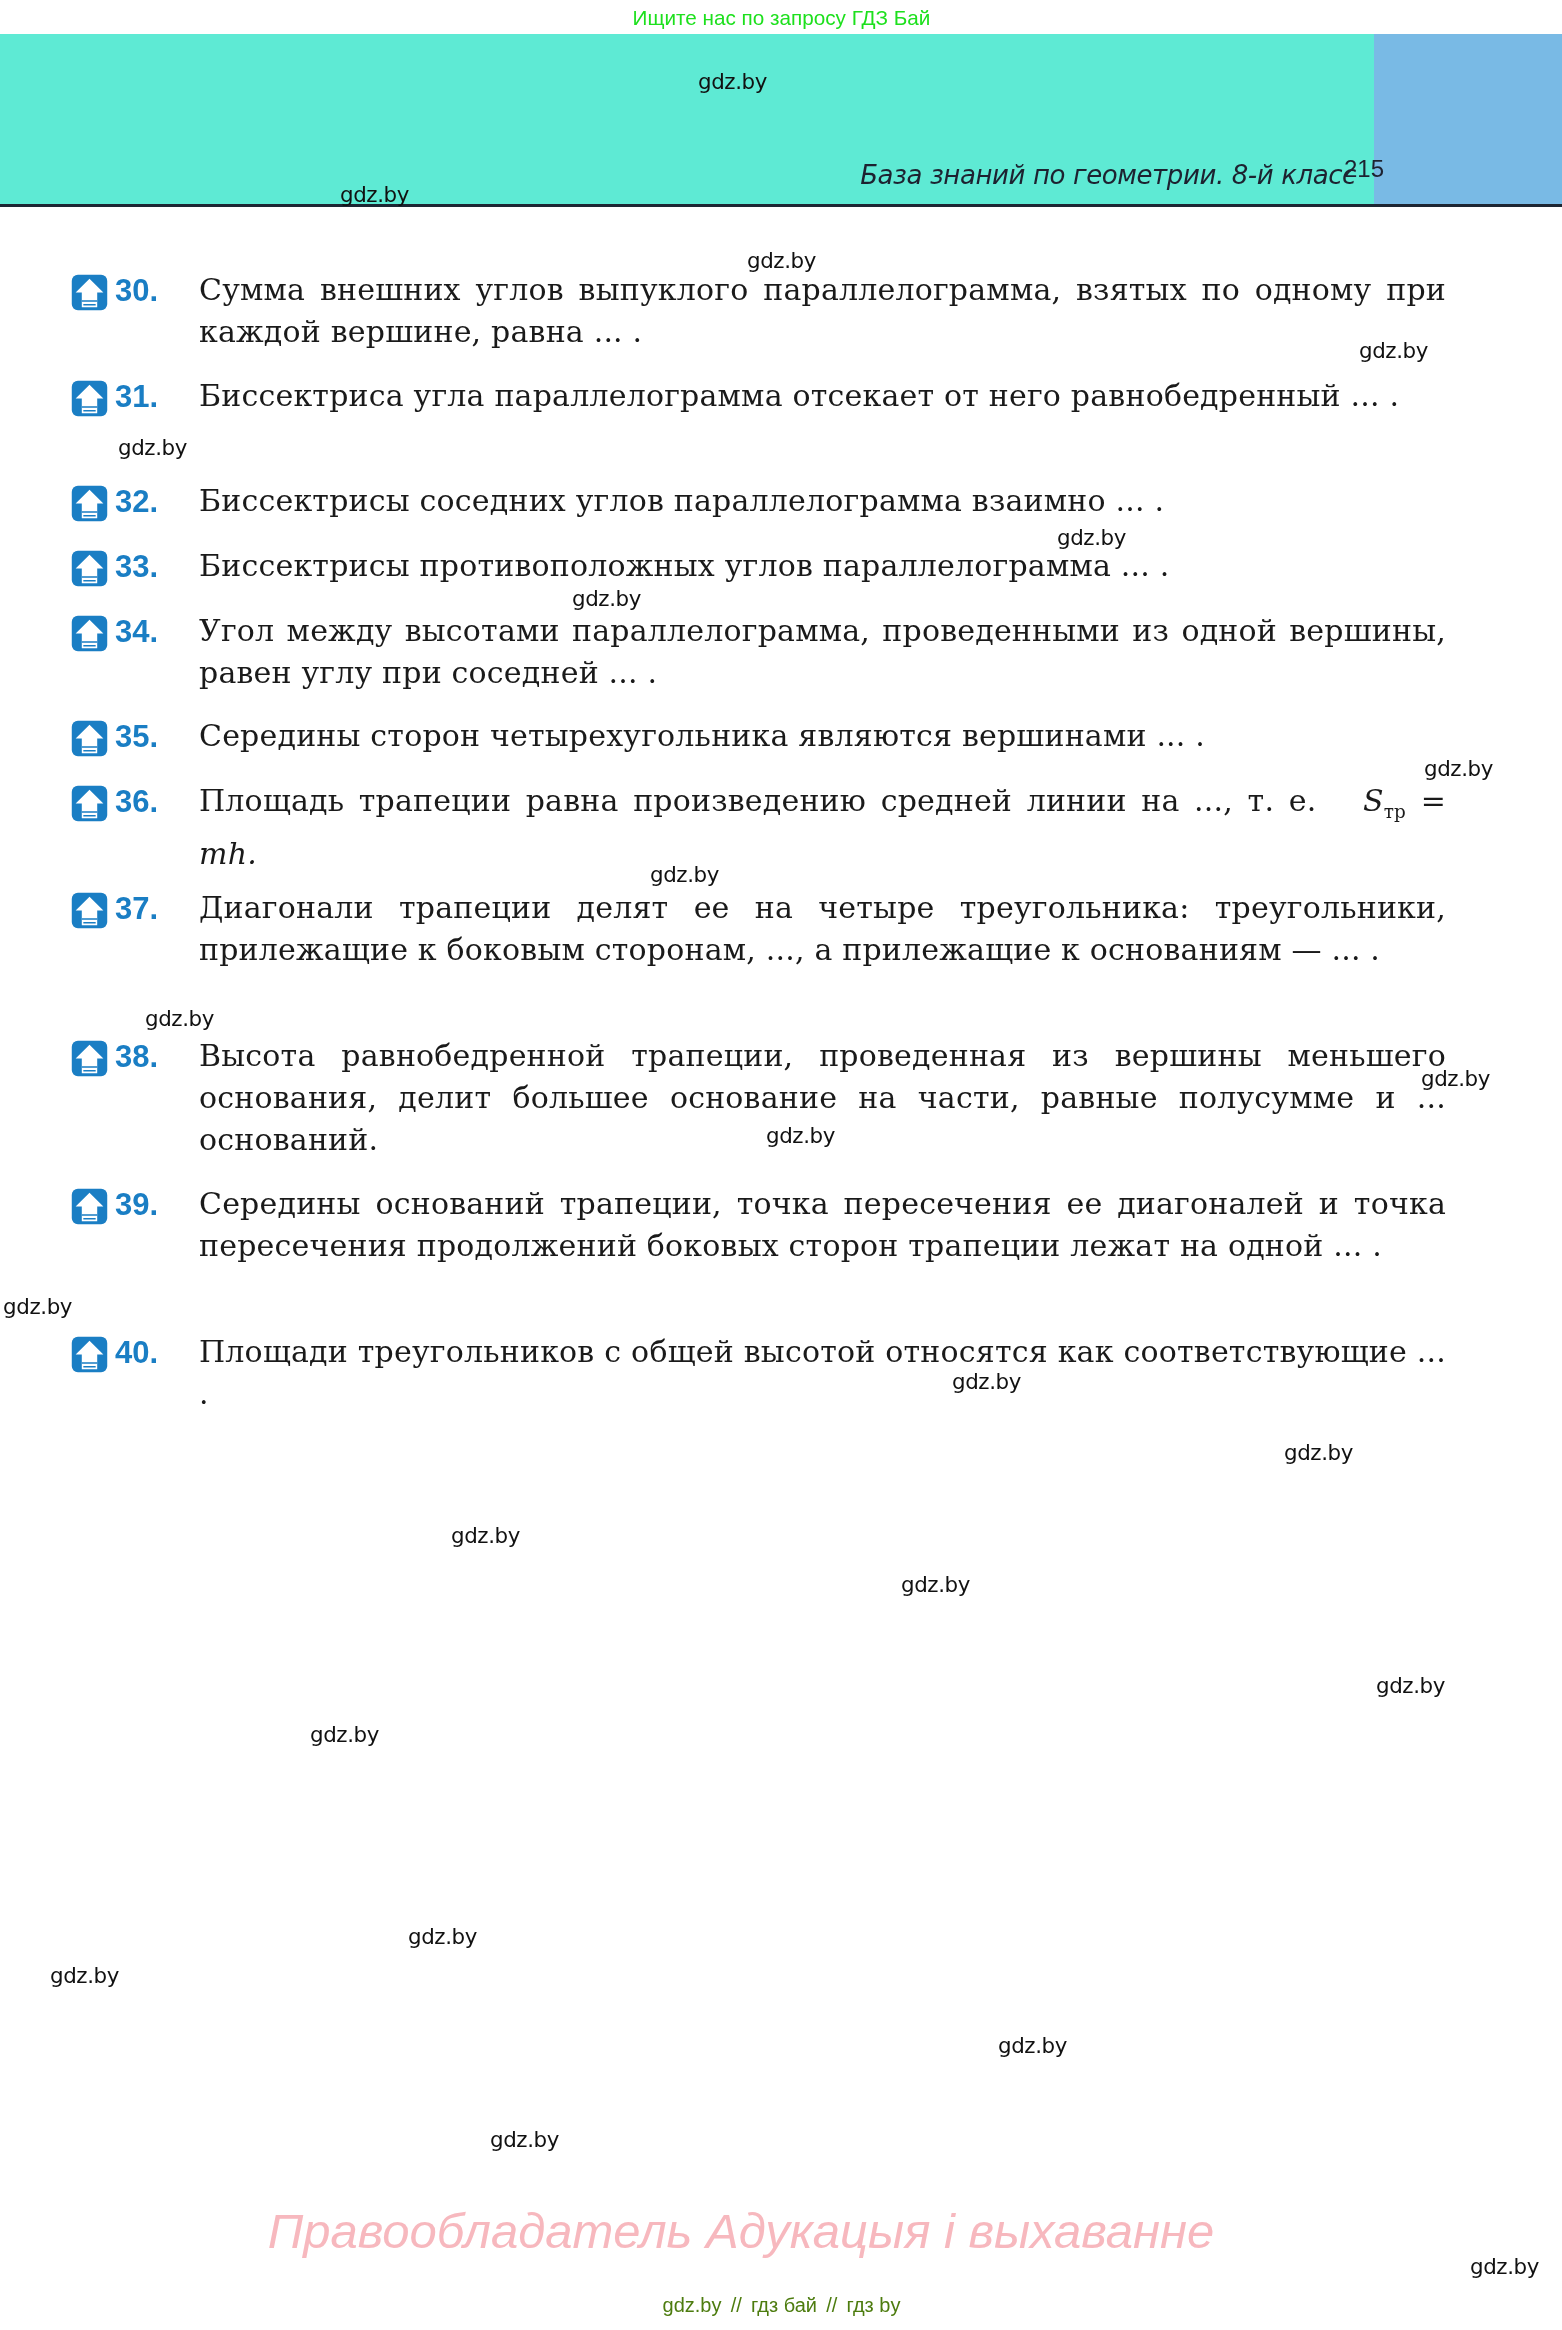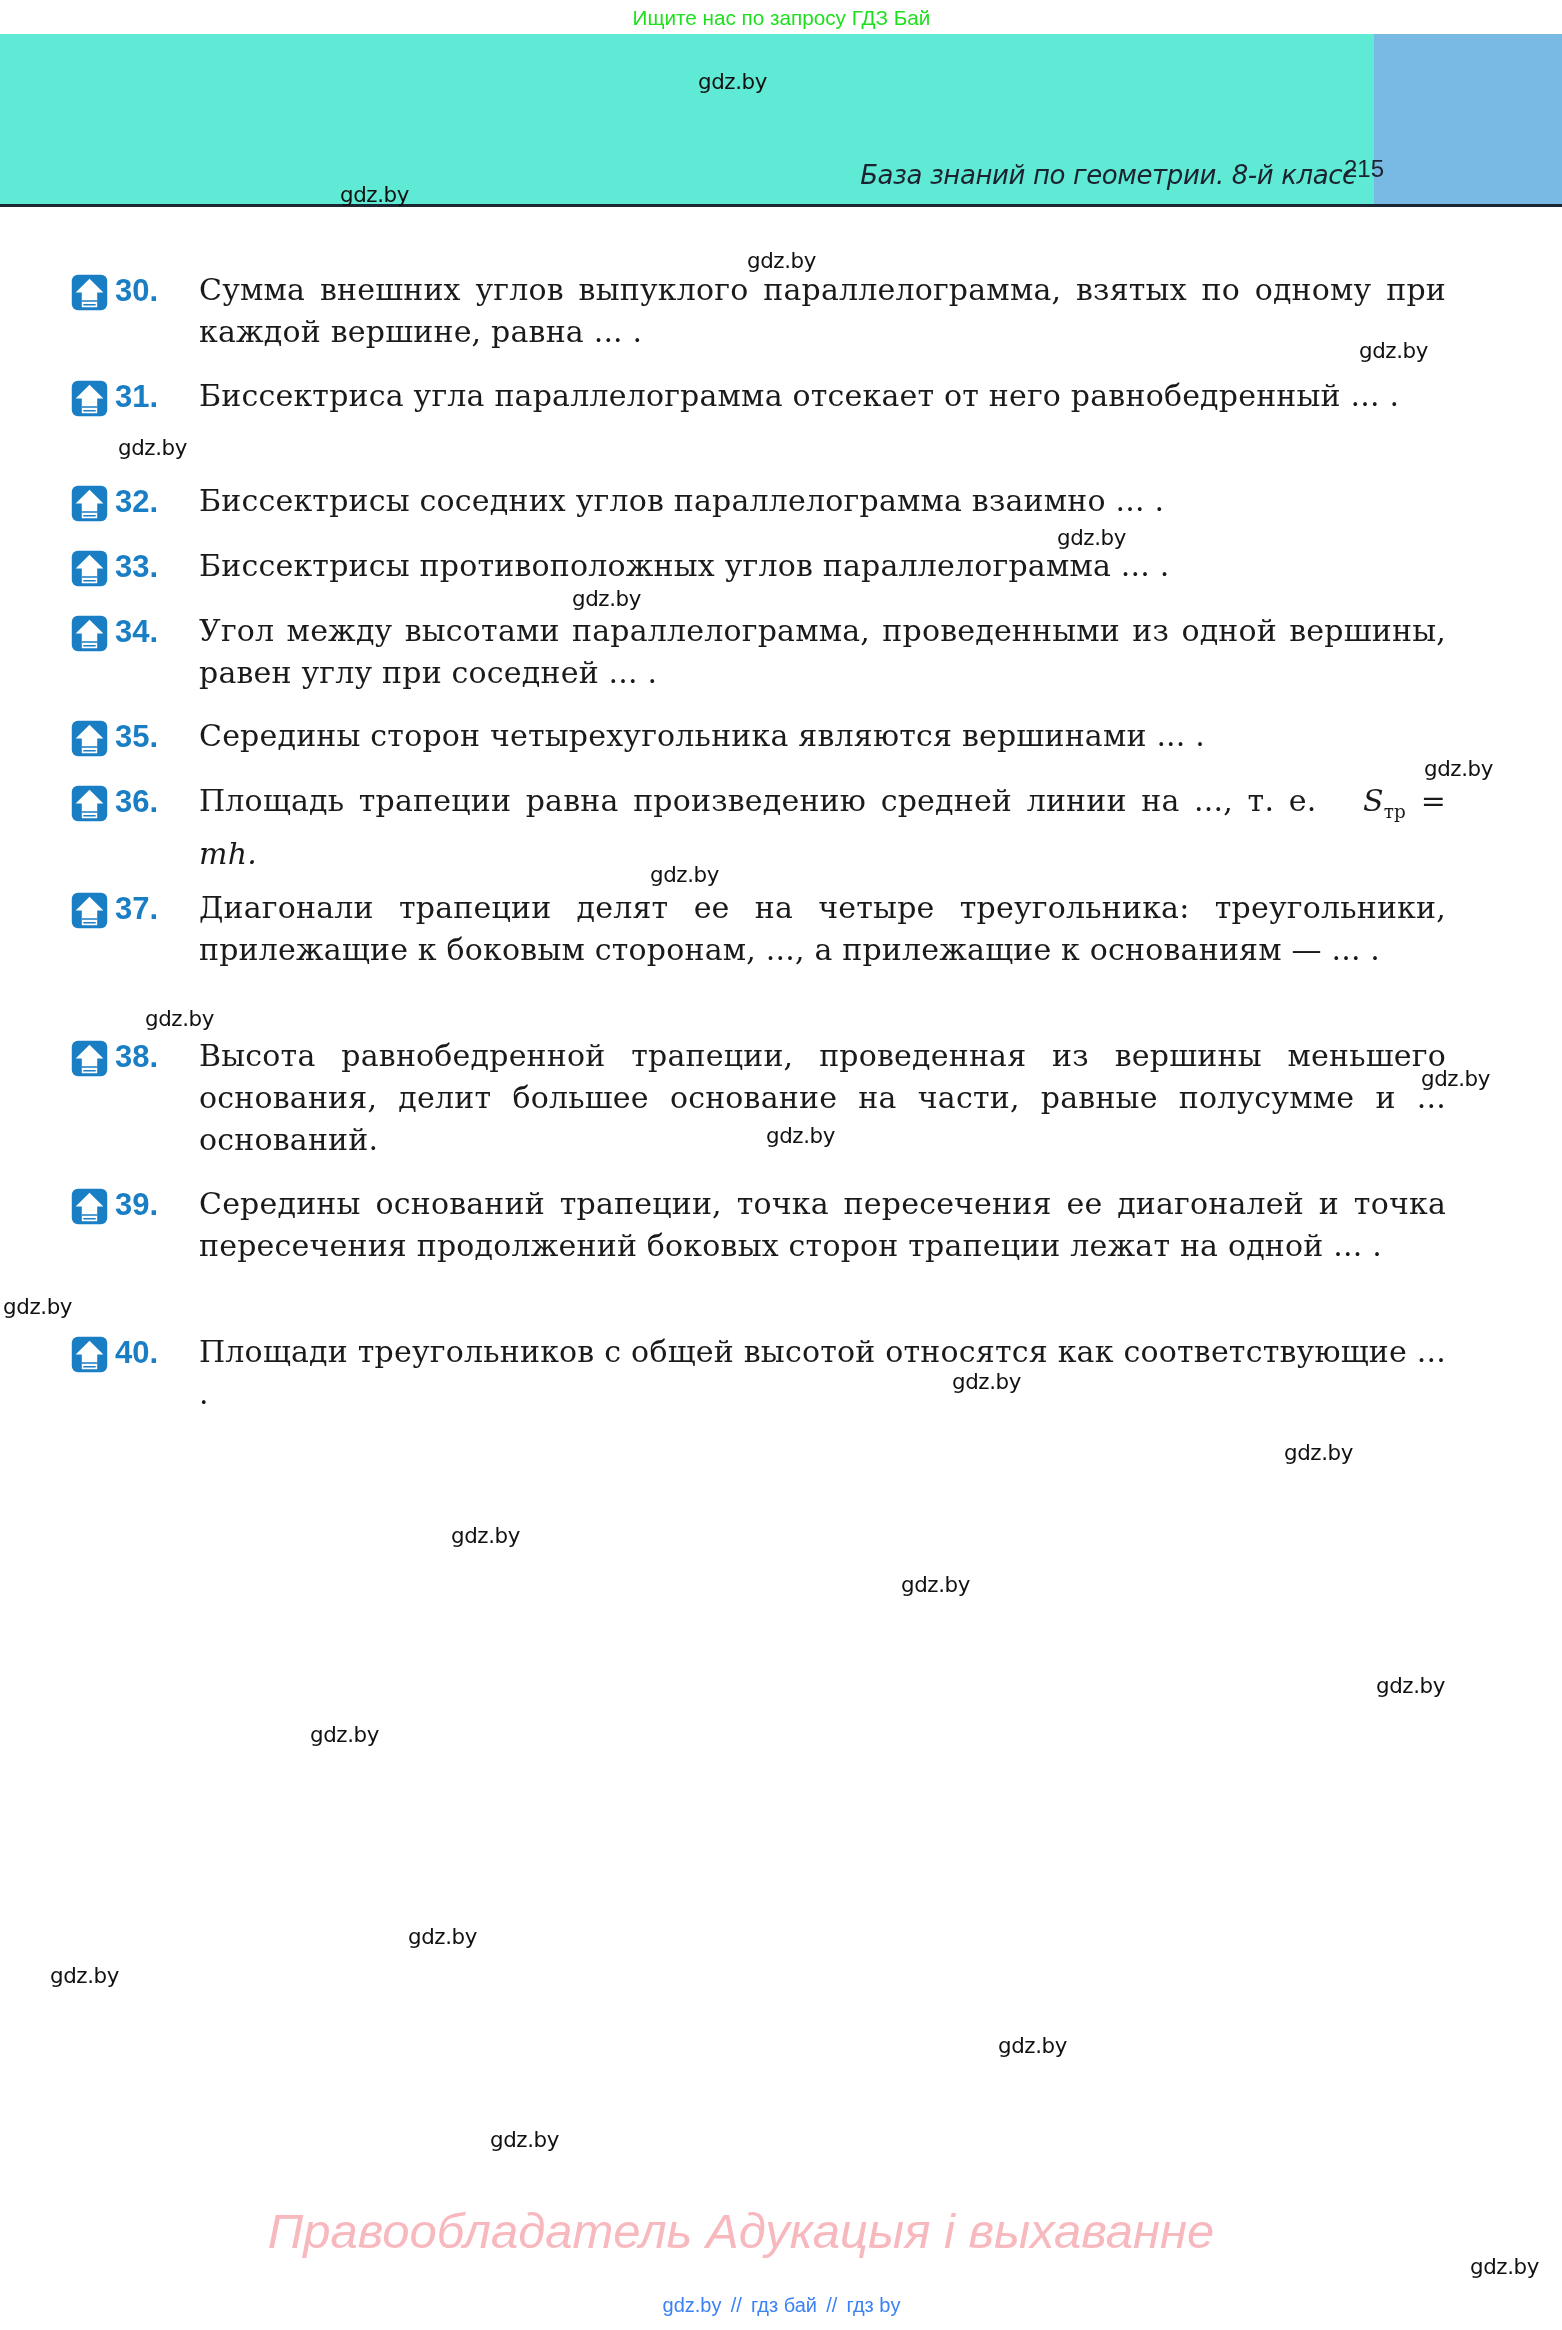--- a/index.html
+++ b/index.html
@@ -55,21 +55,21 @@
     position: absolute; font-family: "DejaVu Sans", sans-serif;
     font-size: 21.4px; color: #111; letter-spacing: -0.4px;
   }
   .rights {
     position: absolute; left: 0; top: 2203px; width: 1482px; text-align: center;
     font-family: "Liberation Sans", sans-serif; font-style: italic;
     font-size: 49px; color: #f7b8be;
   }
   .footer-links {
     position: absolute; left: 0; top: 2294px; width: 1563px; text-align: center;
-    font-family: "Liberation Sans", sans-serif; font-size: 20px; color: #3b82f6;
+    font-family: "Liberation Sans", sans-serif; font-size: 20px; color: #4d7c0f;
   }
   .footer-links span { margin: 0 4.6px; }
 </style>
 </head>
 <body>
 
 <div class="top-banner">Ищите нас по запросу ГДЗ Бай</div>
 
 <div class="header-band">
   <div class="header-pagebox"></div>

